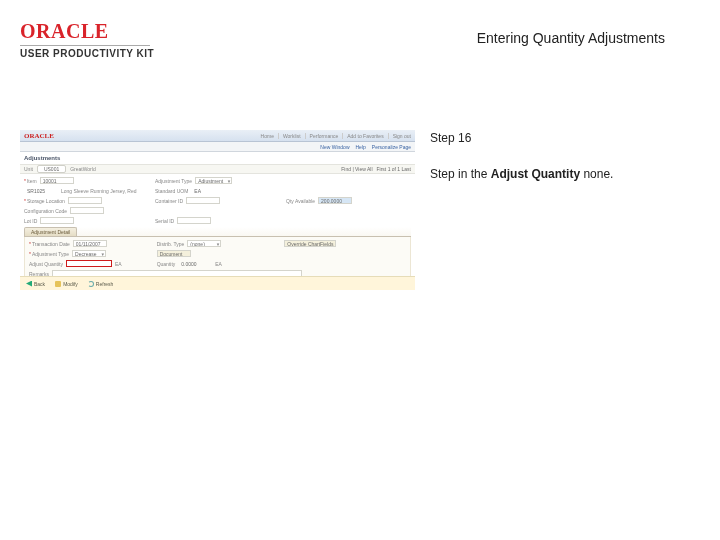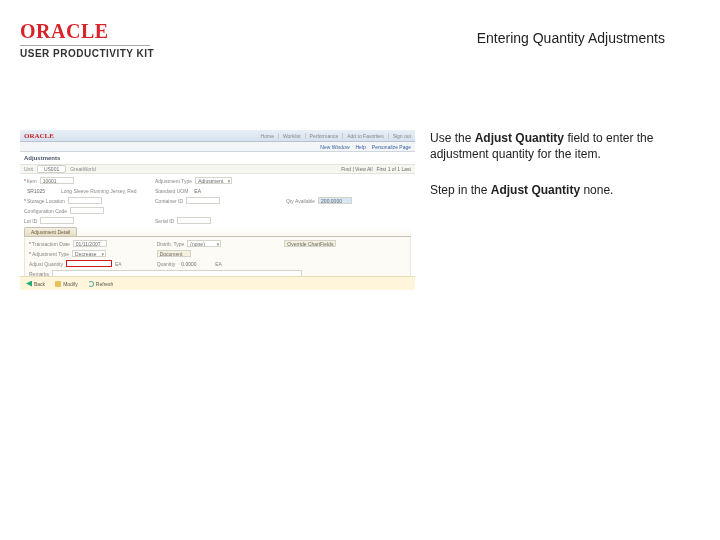--- a/index.html
+++ b/index.html
@@ -61,23 +61,21 @@
 <div class="page">
 
   <div class="hdr">
     <div class="logo-line1">ORACLE</div>
     <div class="logo-rule"></div>
     <div class="logo-line2">USER PRODUCTIVITY KIT</div>
   </div>
   <div class="title">Entering Quantity Adjustments</div>
 
   <div class="instr">
-    <div class="para">
-      <span>Use the </span><b>Adjust Quantity</b><span> field to enter the adjustment quantity for the item.</span>
-    </div>
+    <div class="step">Step 16</div>
     <div class="para">
       <span>Step in the </span><b>Adjust Quantity</b><span> none.</span>
     </div>
   </div>
 
   <div class="shot">
     <div class="topbar">
       <span class="brand">ORACLE</span>
       <span class="tlinks">
         <span>Home</span>

